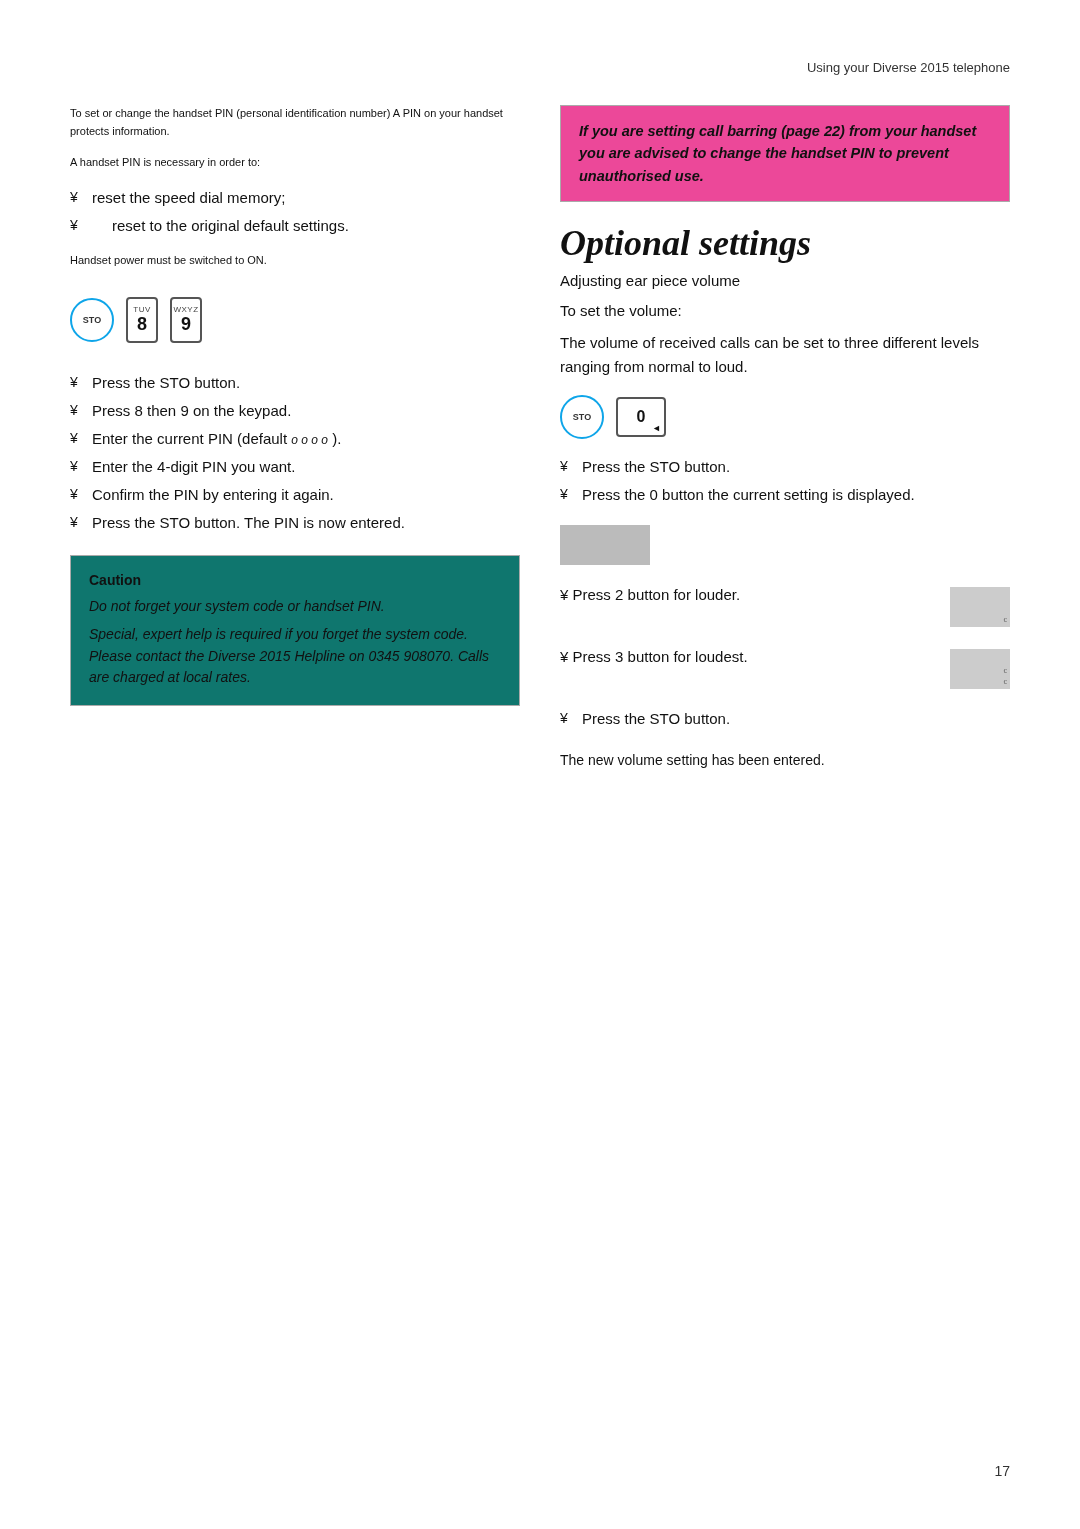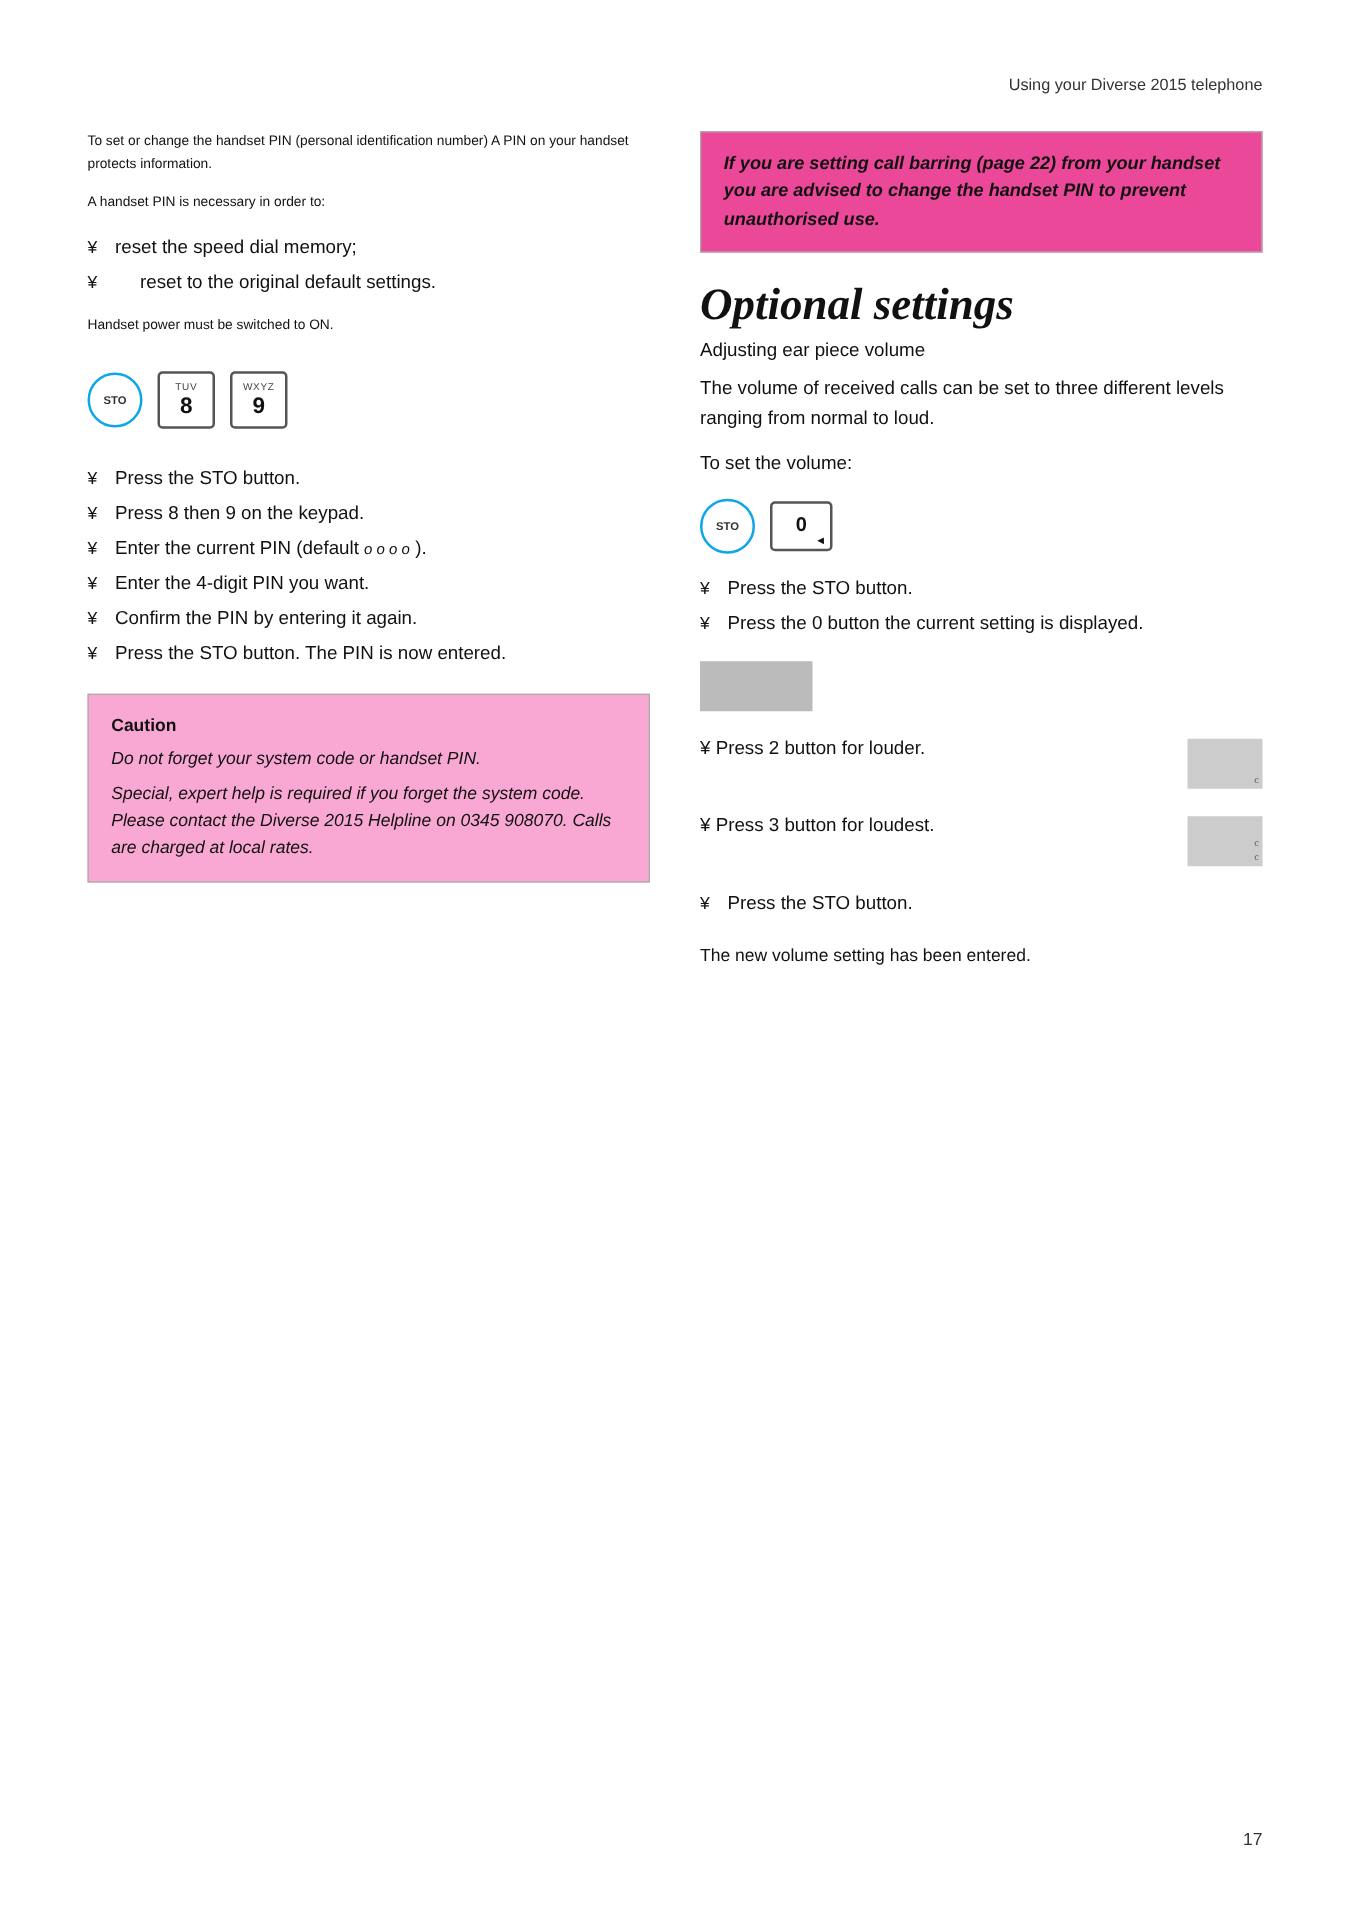--- a/index.html
+++ b/index.html
@@ -82,21 +82,21 @@
       border: 2px solid #0ea5e9;
       display: flex;
       align-items: center;
       justify-content: center;
       font-size: 9px;
       font-family: Arial, Helvetica, sans-serif;
       color: #333;
       font-weight: bold;
     }
     .key-btn {
-      width: 46px;
+      width: 32px;
       height: 46px;
       border: 2px solid #555;
       border-radius: 4px;
       display: flex;
       flex-direction: column;
       align-items: center;
       justify-content: center;
       font-family: Arial, Helvetica, sans-serif;
     }
     .key-btn .key-sub {
@@ -105,21 +105,21 @@
       letter-spacing: 0.5px;
       line-height: 1;
     }
     .key-btn .key-num {
       font-size: 18px;
       font-weight: bold;
       line-height: 1.2;
     }
     .caution-box {
       border: 1px solid #aaa;
-      background: #f9a8d4;
+      background: #0f766e;
       padding: 16px 18px;
       margin-top: 20px;
     }
     .caution-box .caution-title {
       font-family: Arial, Helvetica, sans-serif;
       font-size: 14px;
       font-weight: bold;
       margin-bottom: 8px;
     }
     .caution-box p {
@@ -299,22 +299,22 @@
 
     <div class="right-col">
 
       <div class="callout-box">
         <span>If you are setting call barring (page 22) from your handset you are advised to change the handset PIN to prevent unauthorised use.</span>
       </div>
 
       <div class="section-title">Optional settings</div>
 
       <p style="font-family:Arial,Helvetica,sans-serif;font-size:15px;margin-bottom:6px;">Adjusting ear piece volume</p>
+      <p style="font-family:Arial,Helvetica,sans-serif;font-size:15px;line-height:1.6;margin-bottom:8px;">To set the volume:</p>
       <p style="font-family:Arial,Helvetica,sans-serif;font-size:15px;line-height:1.6;margin-bottom:12px;">The volume of received calls can be set to three different levels ranging from normal to loud.</p>
-      <p style="font-family:Arial,Helvetica,sans-serif;font-size:15px;line-height:1.6;margin-bottom:8px;">To set the volume:</p>
 
       <div class="right-btn-row">
         <div class="sto-btn">
           <span>STO</span>
         </div>
         <div class="key-btn-0">
           <span>0</span>
           <span class="small-icon">◄</span>
         </div>
       </div>

